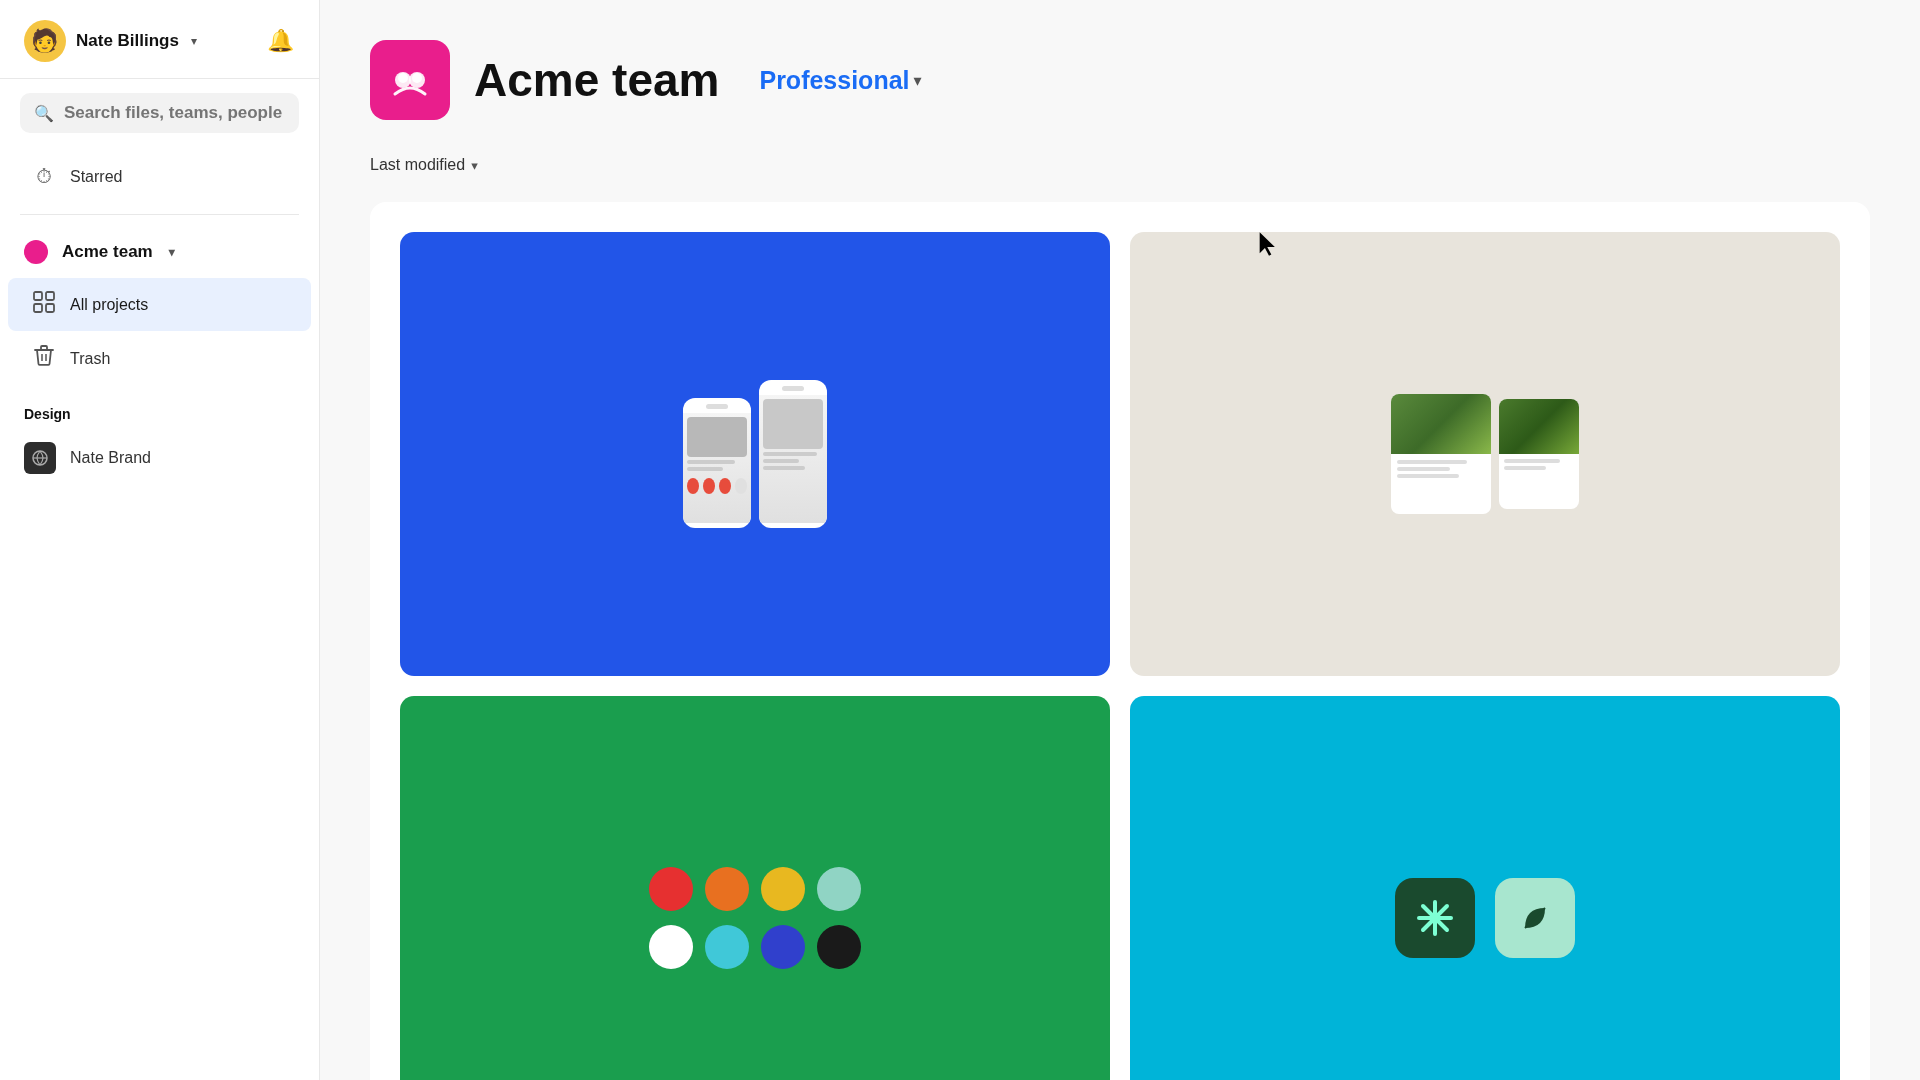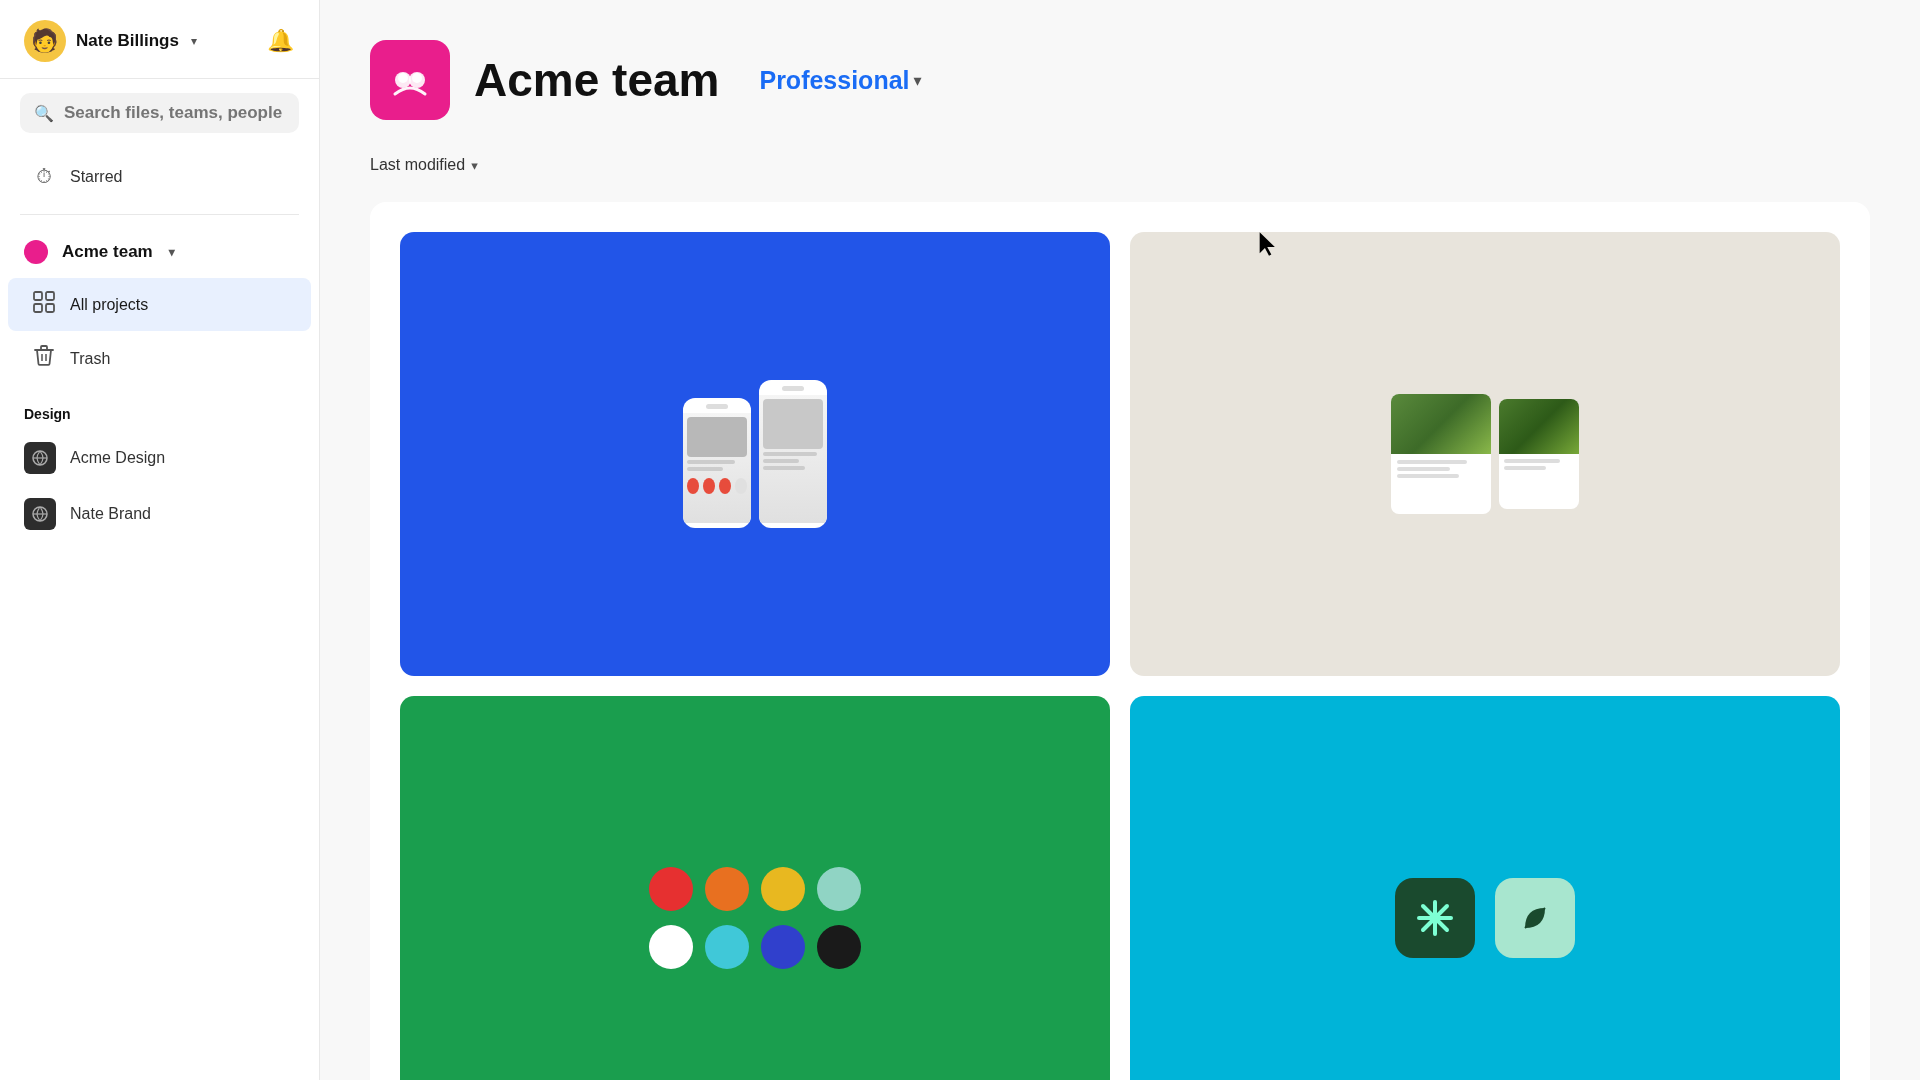--- a/index.html
+++ b/index.html
@@ -510,31 +510,20 @@
           <line x1="8" y1="9" x2="8" y2="16" stroke="#555" stroke-width="1.5"></line>
           <line x1="12" y1="9" x2="12" y2="16" stroke="#555" stroke-width="1.5"></line>
         </svg>
       </span>
       <span>Trash</span>
     </div>
   </div>
 
   <div class="starred-section">
     <div class="starred-label">Design</div>
-    <div class="starred-item">
-      <div class="starred-icon">
-        <svg width="18" height="18" viewBox="0 0 18 18" fill="none">
-          <circle cx="9" cy="9" r="7" stroke="#aaa" stroke-width="1.5" fill="none"></circle>
-          <line x1="2" y1="9" x2="16" y2="9" stroke="#aaa" stroke-width="1.2"></line>
-          <path d="M9 2 Q12 6 12 9 Q12 12 9 16" stroke="#aaa" stroke-width="1.2" fill="none"></path>
-          <path d="M9 2 Q6 6 6 9 Q6 12 9 16" stroke="#aaa" stroke-width="1.2" fill="none"></path>
-        </svg>
-      </div>
-      <span>Acme Design</span>
-    </div>
     <div class="starred-item">
       <div class="starred-icon">
         <svg width="18" height="18" viewBox="0 0 18 18" fill="none">
           <circle cx="9" cy="9" r="7" stroke="#aaa" stroke-width="1.5" fill="none"></circle>
           <line x1="2" y1="9" x2="16" y2="9" stroke="#aaa" stroke-width="1.2"></line>
           <path d="M9 2 Q12 6 12 9 Q12 12 9 16" stroke="#aaa" stroke-width="1.2" fill="none"></path>
           <path d="M9 2 Q6 6 6 9 Q6 12 9 16" stroke="#aaa" stroke-width="1.2" fill="none"></path>
         </svg>
       </div>
       <span>Nate Brand</span>

